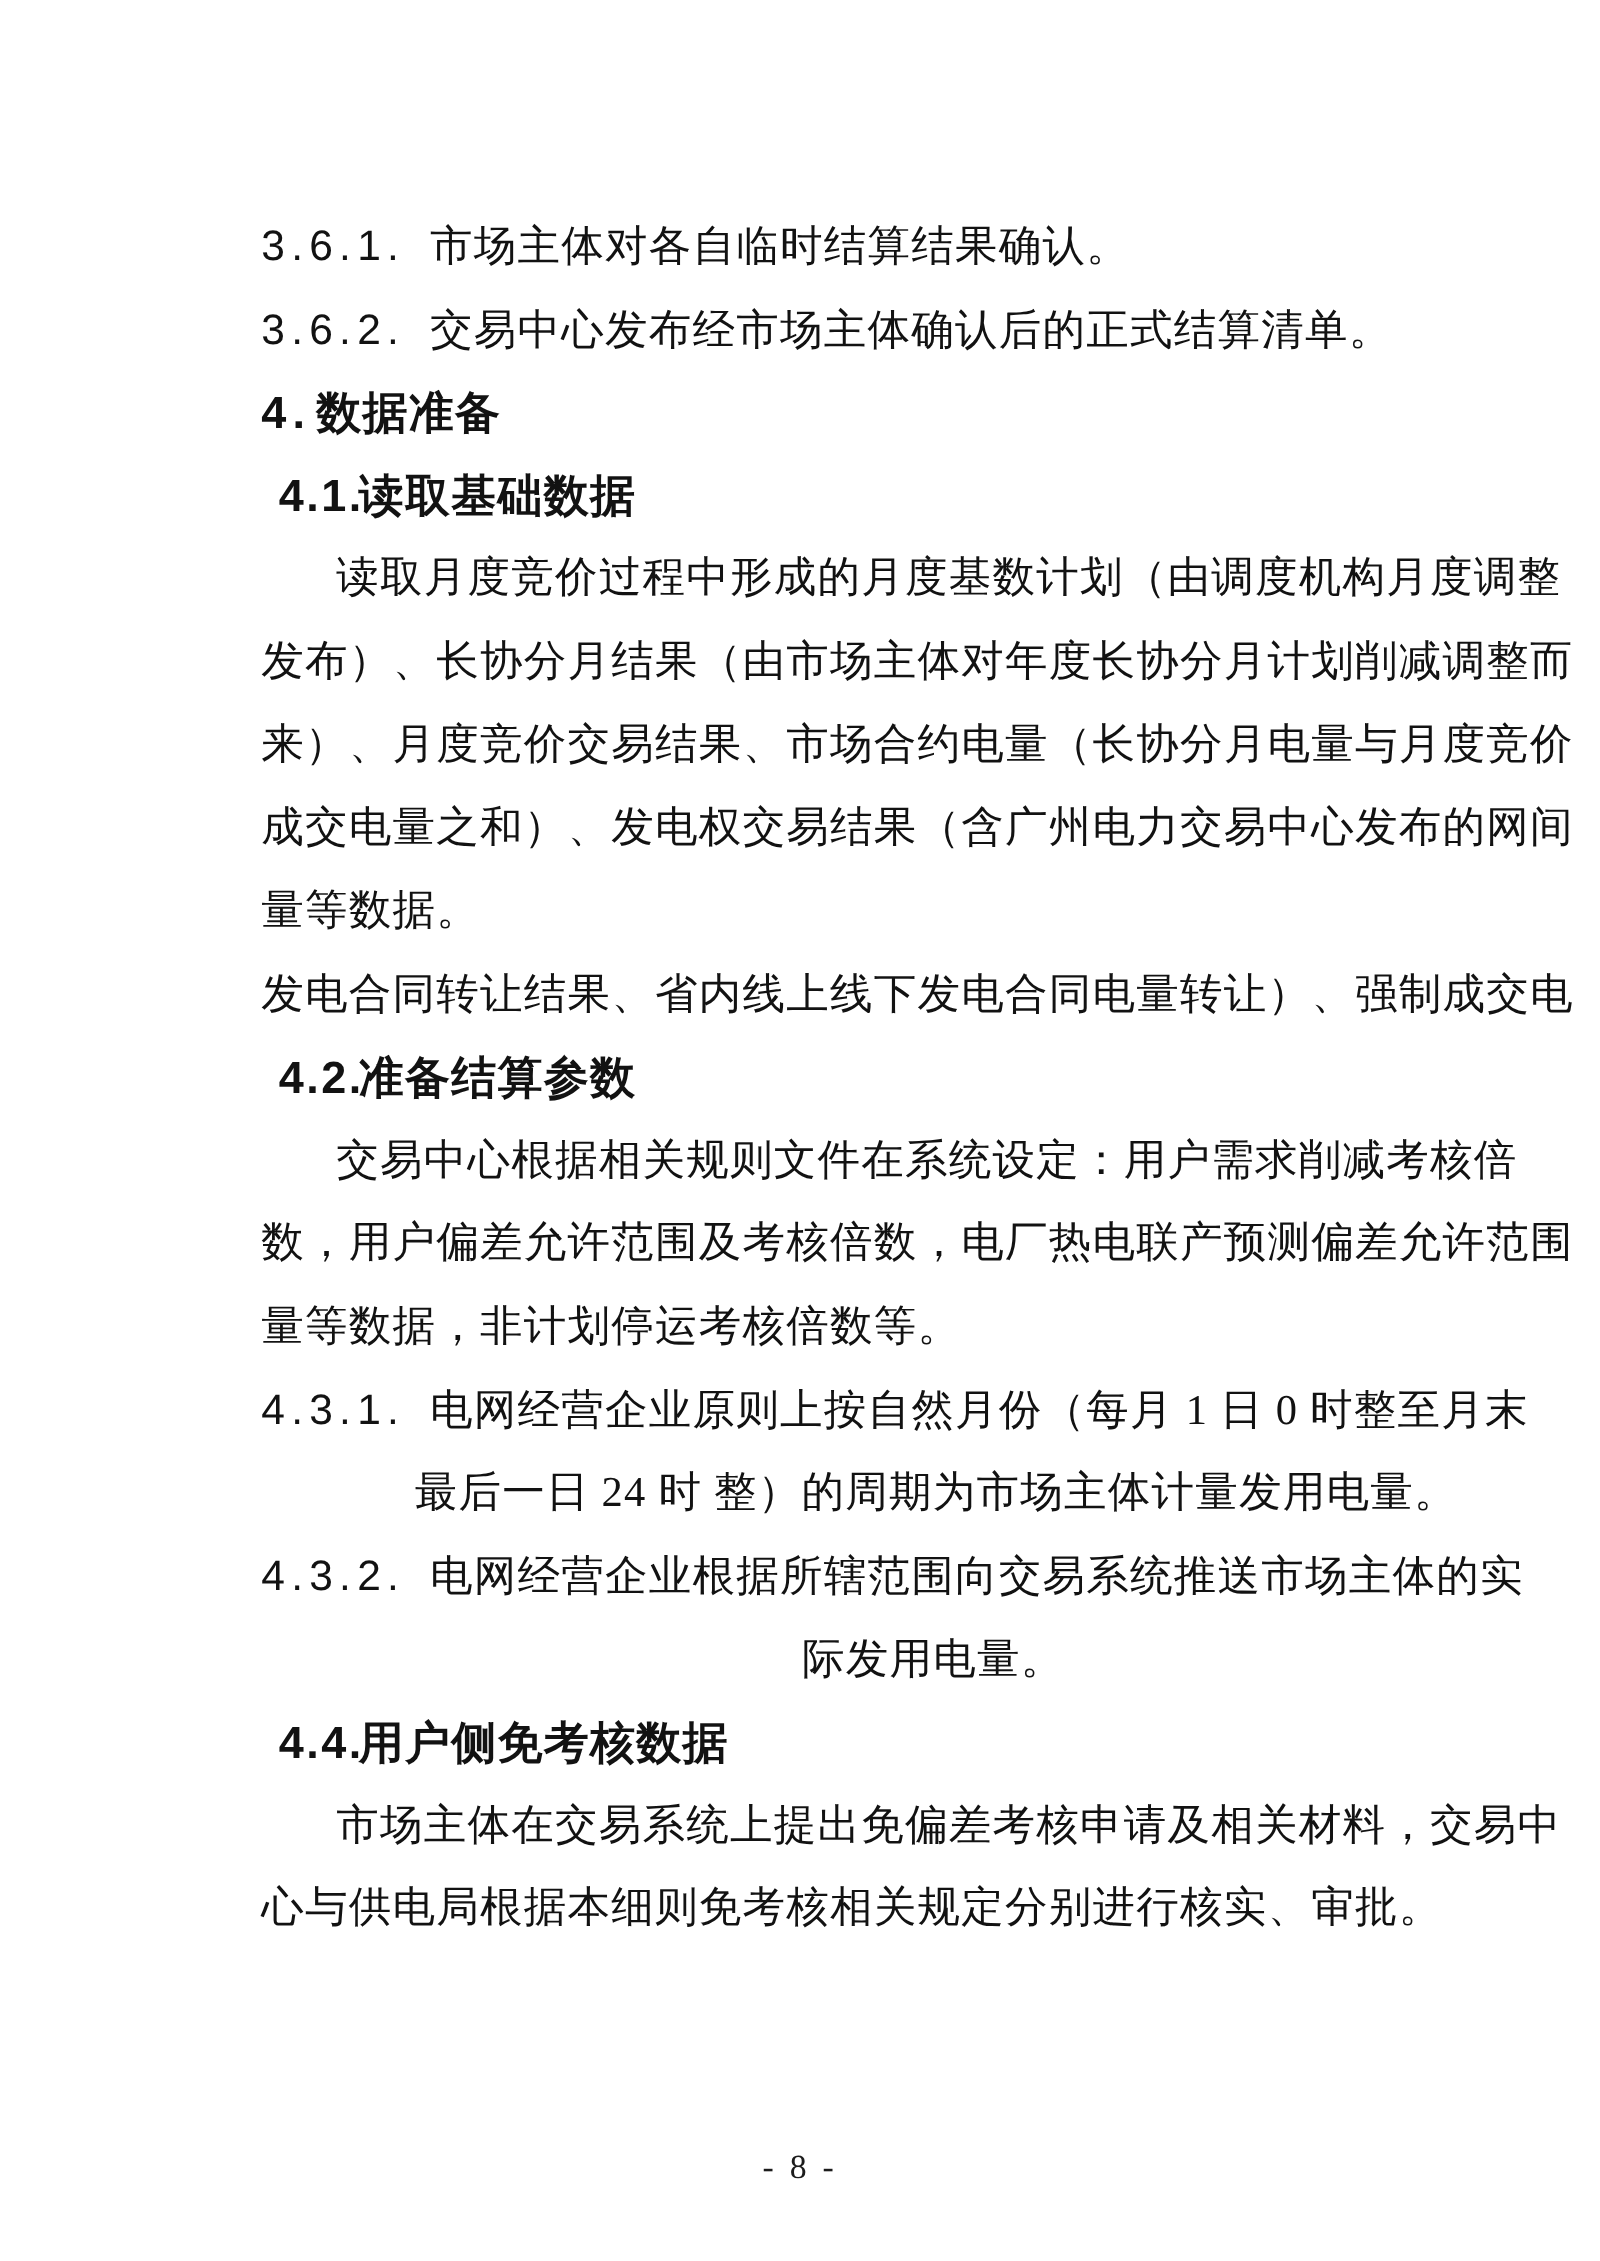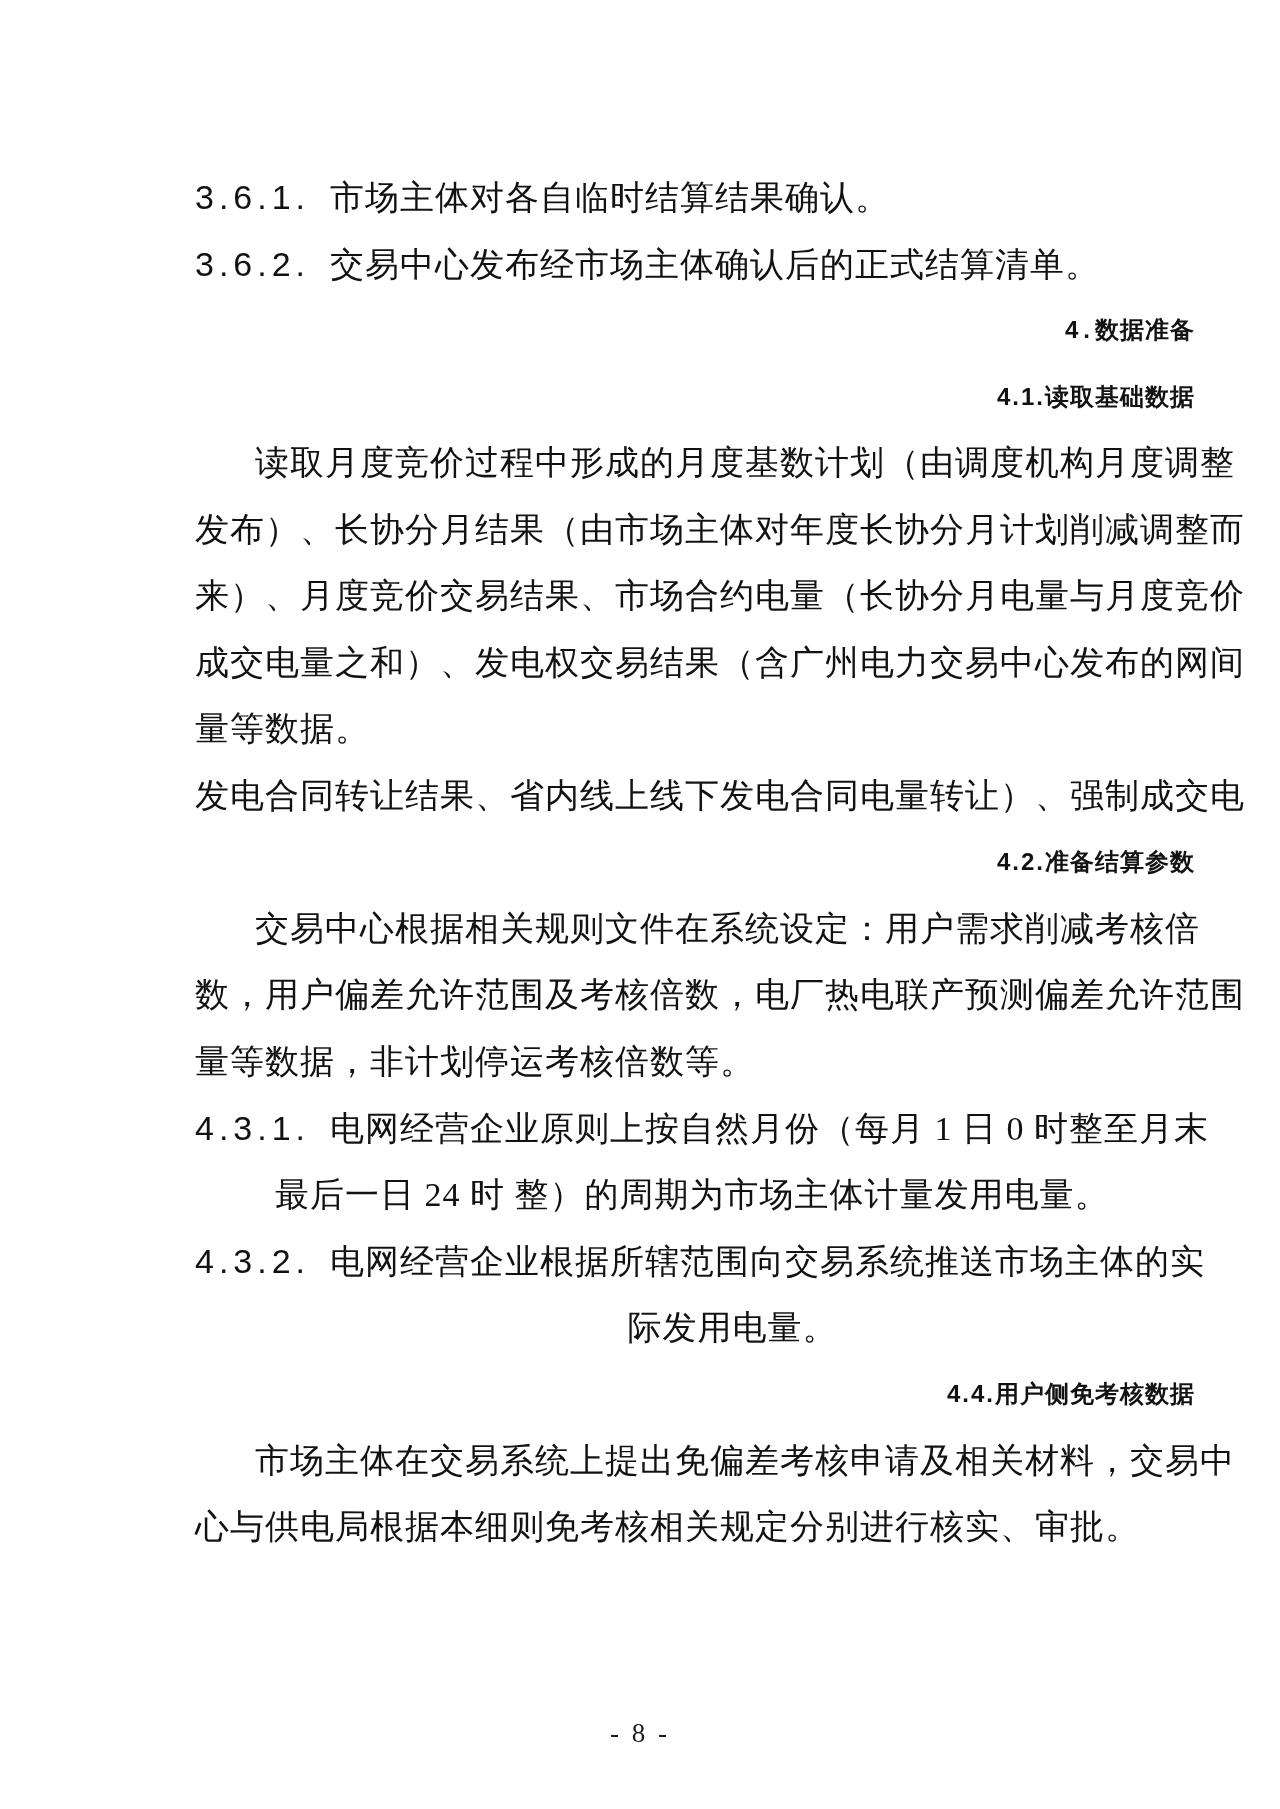--- a/index.html
+++ b/index.html
@@ -7,42 +7,42 @@
     position:relative;
     width:1280px;
     height:1809px;
     background:#ffffff;
     color:#121212;
     font-family:"Liberation Serif","DejaVu Serif",serif;
     overflow:hidden;
   }
   .content{
     position:absolute;
-    left:195px;
+    left:209px;
     top:164px;
     width:1000px;
   }
   .line{
     height:66.5px;
     line-height:66.5px;
     font-size:34px;
     white-space:nowrap;
     letter-spacing:1px;
   }
   .num{
     font-family:"Liberation Sans","DejaVu Sans",sans-serif;
     letter-spacing:5px;
     display:inline-block;
   }
   .item-num{width:135px;}
   .h1-num{width:44px;font-weight:bold;}
   .h2-num{width:64px;font-weight:bold;letter-spacing:2px;margin-left:14px;}
-  .heading{font-weight:bold;font-size:24px;text-align:right;}
+  .heading{font-weight:bold;font-size:36px;}
   .indent-para{padding-left:60px;}
-  .cont-431{padding-left:80px;}
+  .cont-431{padding-left:80px;text-align:center;}
   .cont-432{padding-left:75px;text-align:center;}
   .footer{
     position:absolute;
     left:0;
     top:1718px;
     width:1280px;
     text-align:center;
     font-size:27px;
     letter-spacing:3px;
     color:#1c1c1c;

